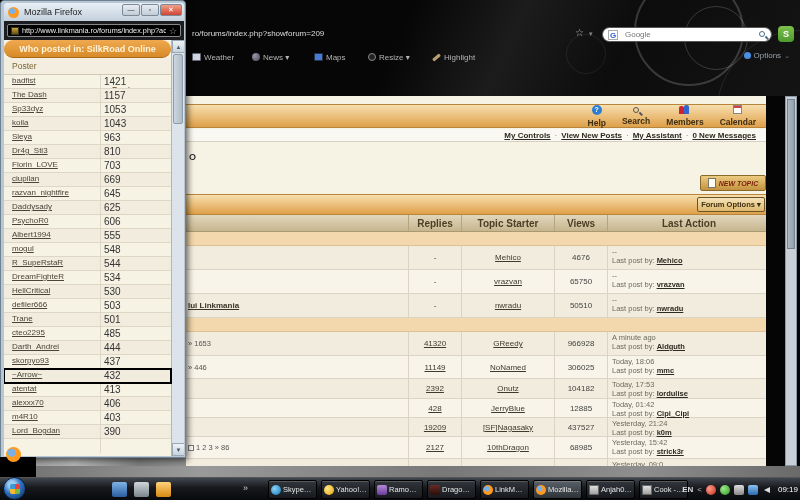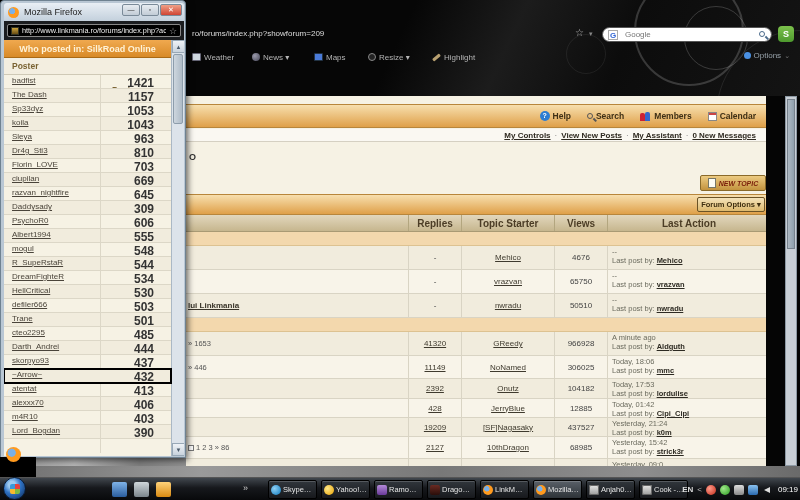--- a/index.html
+++ b/index.html
@@ -38,21 +38,21 @@
   .opts{position:absolute;right:10px;top:5px;display:flex;align-items:center;gap:3px;color:#96a0a8;font-size:8px;}
   .opt-dot{width:7px;height:7px;border-radius:50%;background:#4a90e2;}
   .opt-caret{color:#777;font-size:7px;}
 
   .tabs{position:absolute;left:0;top:70px;width:614px;height:26px;}
 
   
   .fp{position:absolute;left:186px;top:96px;width:580px;height:370px;background:#f6f2e4;overflow:hidden;}
   .obar{position:absolute;left:0;width:580px;background:linear-gradient(#f7dfae,#dfa049);border-top:1px solid #b8863b;border-bottom:1px solid #b8863b;}
   .fnav{top:8px;height:24px;display:flex;justify-content:flex-end;align-items:center;gap:16px;padding-right:10px;}
-  .fnav-item{display:flex;align-items:center;gap:3px;font-size:8.5px;font-weight:bold;color:#3e2f15;}
+  .fnav-item{display:flex;align-items:center;gap:3px;font-size:8.5px;font-weight:bold;color:#3e2f15;flex-direction:column;}
   .icn-help{width:10px;height:10px;border-radius:50%;background:#2d7dd2;color:#fff;font-size:7px;line-height:10px;text-align:center;font-weight:bold;}
   .icn-mag{width:6px;height:6px;border:1.5px solid #555;border-radius:50%;position:relative;}
   .icn-mag::after{content:'';position:absolute;left:5px;top:5px;width:4px;height:1.5px;background:#555;transform:rotate(45deg);}
   .icn-mem{position:relative;width:11px;height:9px;}
   .icn-mem::before{content:'';position:absolute;left:0;top:1px;width:5px;height:8px;background:#c23;border-radius:2px 2px 0 0;}
   .icn-mem::after{content:'';position:absolute;left:5px;top:0;width:5px;height:9px;background:#36c;border-radius:2px 2px 0 0;}
   .icn-cal{width:9px;height:9px;background:#fff;border:1px solid #888;box-shadow:inset 0 2px 0 #c44;}
   .ubar{position:absolute;left:0;top:33px;width:580px;height:13px;background:#faf8f2;border-bottom:1px solid #d5d0c2;
     display:flex;justify-content:flex-end;align-items:center;padding-right:10px;font-size:8px;}
   .ub{color:#2f2a20;font-weight:bold;text-decoration:underline;cursor:pointer;}
@@ -108,29 +108,29 @@
   .wb{width:18px;height:12px;border:1px solid #7a8a98;border-radius:2px;background:linear-gradient(#e7ecf1,#c2ccd6);
     font-size:7px;line-height:10px;text-align:center;color:#333;}
   .wb.close{background:linear-gradient(#f0a087,#cf4433);color:#fff;width:22px;}
   .purl{position:absolute;left:3px;top:20px;width:180px;height:19px;background:#1b1d20;}
   .purlfield{position:absolute;left:3px;top:3px;width:174px;height:13px;background:#000;border:1px solid #888;border-radius:2px;display:flex;align-items:center;gap:3px;padding:0 3px;}
   .purlfav{width:8px;height:8px;background:linear-gradient(#caa23c,#6b4e14);border:1px solid #332;}
   .purltext{font-size:7.3px;color:#eee;white-space:nowrap;overflow:hidden;flex:1;}
   .purlstar{font-size:9px;color:#aaa;}
   .pbody{position:absolute;left:3px;top:39px;width:180px;height:416px;background:#f6f2e4;overflow:hidden;}
   .phead{position:absolute;left:0;top:0;width:167px;height:18px;background:linear-gradient(#f0a94f,#d88a28);
-    color:#fff3d8;font-size:9px;font-weight:bold;text-align:center;line-height:18px;border-bottom:1px solid #a96a16;}
+    color:#fff3d8;font-size:9px;font-weight:bold;text-align:center;line-height:18px;border-bottom:1px solid #a96a16;border-radius:9px;}
   .pcols{position:absolute;left:0;top:18px;width:167px;height:17px;background:#f3eee0;border-bottom:1px solid #cfc9b6;}
-  .pcols .pc1{position:absolute;left:8px;top:3px;font-size:8.5px;font-weight:bold;color:#7a6333;}
+  .pcols .pc1{position:absolute;left:8px;top:3px;font-size:8.5px;font-weight:normal;color:#7a6333;}
   .pcols .pc2{position:absolute;left:108px;width:50px;top:3px;text-align:left;font-size:8.5px;font-weight:bold;color:#7a6333;margin-top:24px;}
   .plist{position:absolute;left:0;top:35px;width:167px;}
   .pr{position:relative;height:14px;border-bottom:1px solid #dcd7c7;}
   .pr:nth-child(even){background:#f1ecdd;}
   .pp-name{position:absolute;left:8px;top:1px;font-size:8px;color:#4a443a;text-decoration:underline;cursor:pointer;white-space:nowrap;}
-  .pp-posts{position:absolute;left:100px;width:50px;top:1px;text-align:right;font-size:12px;color:#333;font-weight:bold;}
+  .pp-posts{position:absolute;left:100px;width:50px;top:1px;text-align:left;font-size:10px;color:#333;}
   .pr.hl{outline:2px solid #000;outline-offset:-1px;z-index:2;}
   .pcol-border{position:absolute;left:96px;top:35px;width:1px;height:378px;background:#dcd7c7;}
   .pscroll{position:absolute;right:0;top:0;width:13px;height:416px;background:#dce3ea;border-left:1px solid #aab8c5;}
   .parrow{position:absolute;left:0;width:13px;height:13px;background:linear-gradient(#eef2f6,#c9d3dd);border:1px solid #98a8b6;
     font-size:6px;text-align:center;line-height:12px;color:#4a5a6a;}
   .parrow.up{top:0;} .parrow.dn{bottom:0;}
   .pthumb{position:absolute;left:1px;top:14px;width:10px;height:70px;background:linear-gradient(90deg,#cdd6de,#aebbc7);border:1px solid #8d9dab;border-radius:2px;}
 
   
   .taskbar{position:absolute;left:0;top:477px;width:800px;height:23px;z-index:40;
@@ -472,21 +472,21 @@
         <div class="pr">
             <a class="pp-name">ciupilan</a>
             <span class="pp-posts">669</span>
           </div>
         <div class="pr">
             <a class="pp-name">razvan_nightfire</a>
             <span class="pp-posts">645</span>
           </div>
         <div class="pr">
             <a class="pp-name">Daddysady</a>
-            <span class="pp-posts">309</span>
+            <span class="pp-posts">625</span>
           </div>
         <div class="pr">
             <a class="pp-name">PsychoR0</a>
             <span class="pp-posts">606</span>
           </div>
         <div class="pr">
             <a class="pp-name">Albert1994</a>
             <span class="pp-posts">555</span>
           </div>
         <div class="pr">

